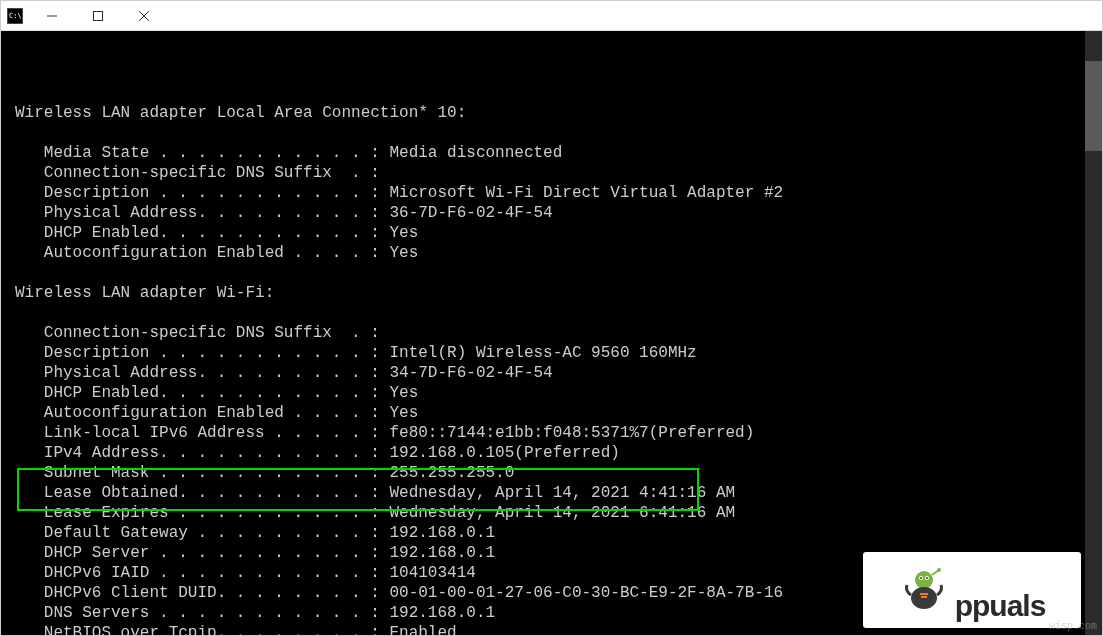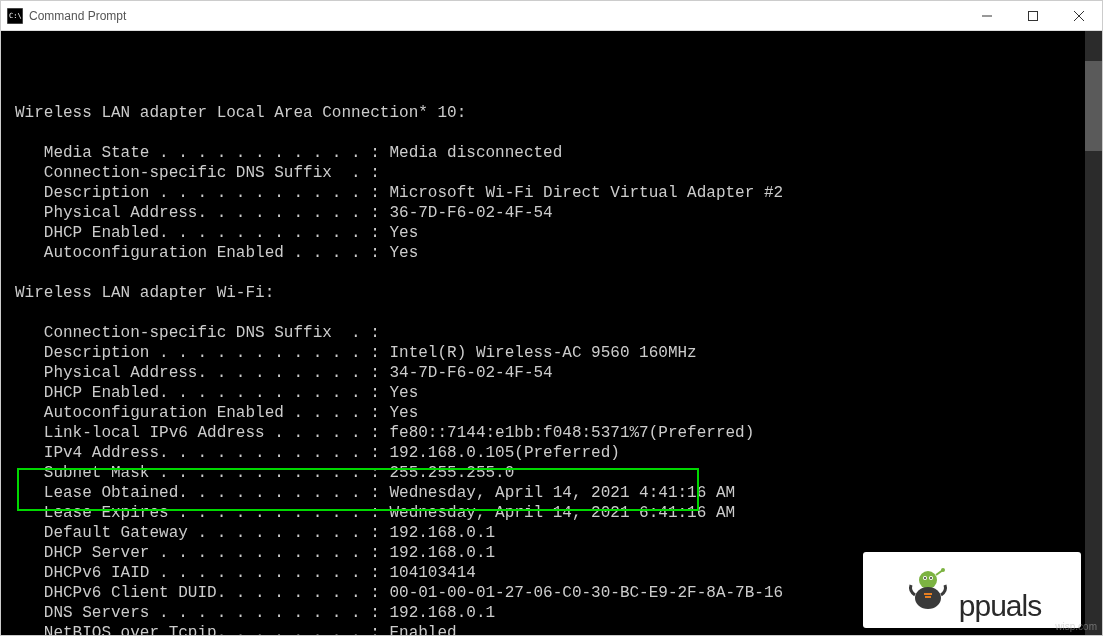--- a/index.html
+++ b/index.html
@@ -115,46 +115,45 @@
       gap: 6px;
       font-family: Arial, sans-serif;
       box-shadow: 0 0 4px rgba(0,0,0,0.15);
     }
     .watermark-logo {
       width: 50px;
       height: 50px;
     }
     .watermark-text {
       font-size: 30px;
-      font-weight: 400;
+      font-weight: 700;
       color: #2a2a2a;
       letter-spacing: -1px;
       margin-top: 31px;
     }
     .small-watermark {
       position: absolute;
       right: 6px;
       bottom: 4px;
       font-size: 10px;
       color: rgba(180,180,180,0.5);
-      font-family: Liberation Sans, sans-serif;
+      font-family: Liberation Mono, monospace;
     }
   </style>
 </head>
 <body>
 
 <div class="window">
   <div class="titlebar">
     <div class="titlebar-icon">
       <svg viewBox="0 0 16 16">
         <rect x="0" y="0" width="16" height="16" fill="#000" stroke="#888" stroke-width="1"></rect>
         <text x="2" y="10" font-size="7" fill="#fff" font-family="monospace">C:\</text>
       </svg>
     </div>
-    <div class="titlebar-title">Command Prompt</div>
     <div class="window-controls">
       <div class="window-control">
         <svg width="10" height="10" viewBox="0 0 10 10">
             <line x1="0" y1="5" x2="10" y2="5" stroke="#333" stroke-width="1"></line>
           </svg>
       </div>
       <div class="window-control">
         <svg width="10" height="10" viewBox="0 0 10 10">
             <rect x="0.5" y="0.5" width="9" height="9" fill="none" stroke="#333" stroke-width="1"></rect>
           </svg>

